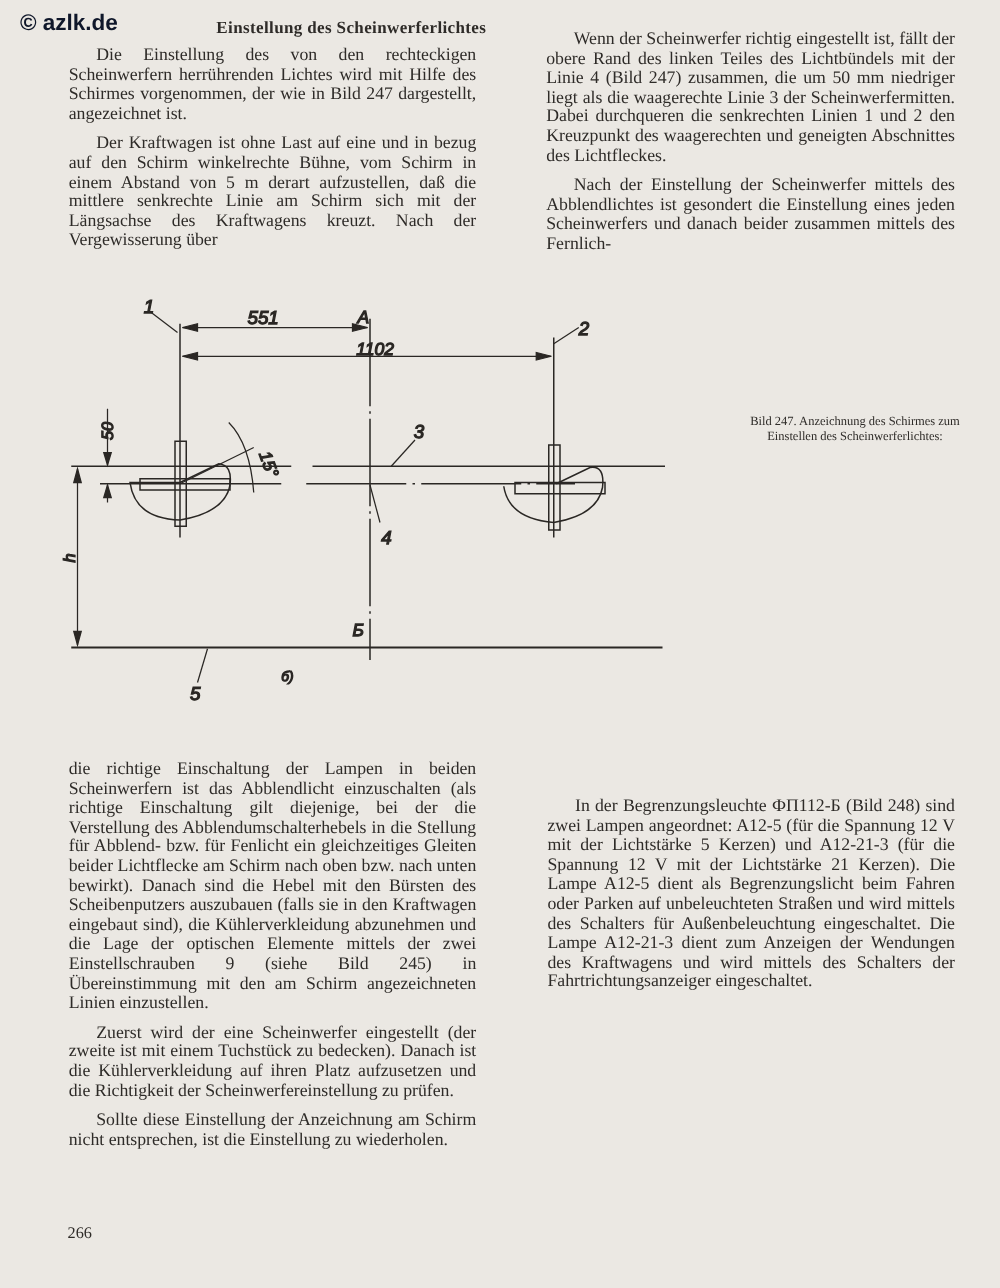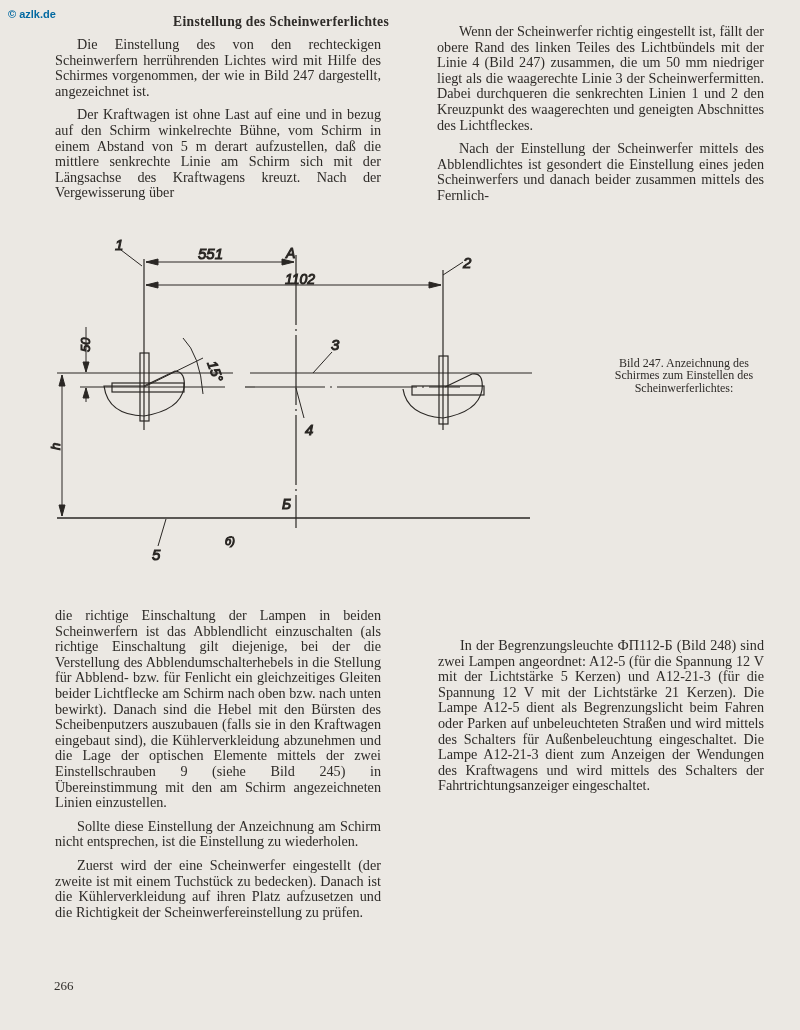--- a/index.html
+++ b/index.html
@@ -1,28 +1,28 @@
 <!DOCTYPE html>
 <html><head>
 <meta charset="utf-8">
 <style>
   html,body{margin:0;padding:0;}
   body{width:800px;height:1030px;background:#ebe8e3;position:relative;overflow:hidden;
        font-family:"Liberation Serif","DejaVu Serif",serif;color:#2e2b28;}
-  .wm{position:absolute;left:8px;top:8px;font-family:"Liberation Sans",sans-serif;font-size:11px;
-      color:#0369a1;font-weight:bold;}
+  .wm{position:absolute;left:16px;top:8px;font-family:"Liberation Sans",sans-serif;font-size:18px;
+      color:#0f172a;font-weight:bold;}
   .col{position:absolute;font-size:14.2px;line-height:15.6px;text-align:justify;}
   .col p{margin:8px;text-indent:22px;}
   .col p.noind{text-indent:0;}
   .h{font-weight:bold;text-align:right;font-size:13.6px;line-height:15px;letter-spacing:0.3px;margin:0 0 6px 0;}
   .c1top{left:47px;top:14px;width:342px;}
   .c2top{left:429px;top:16px;width:343px;}
   .c1bot{left:47px;top:600px;width:342px;}
   .c2bot{left:430px;top:600px;width:342px;}
-  .cap{position:absolute;left:598px;top:332px;width:172px;font-size:12px;line-height:12.4px;text-align:justify;margin-top:25px;}
+  .cap{position:absolute;left:598px;top:332px;width:172px;font-size:10px;line-height:12.4px;text-align:justify;}
   .cap .t{text-align:center;display:block;}
   .pagenum{position:absolute;left:54px;top:978px;font-size:13px;}
   svg text{font-family:"Liberation Sans","DejaVu Sans",sans-serif;font-style:italic;fill:#2a2724;}
 </style>
 </head>
 <body>
 
 <div class="wm">© azlk.de</div>
 
 <div class="col c1top">
@@ -97,22 +97,22 @@
   <text transform="translate(60,450) rotate(-90)" font-size="13">h</text>
   <text transform="translate(207,363) rotate(70)" font-size="14">15°</text>
 </svg>
 
 <div class="cap">
   <span class="t">Bild 247. Anzeichnung des Schirmes zum Einstellen des Scheinwerferlichtes:</span>
 </div>
 
 <div class="col c1bot">
   <p class="noind">die richtige Einschaltung der Lampen in beiden Scheinwerfern ist das Abblendlicht einzuschalten (als richtige Einschaltung gilt diejenige, bei der die Verstellung des Abblendumschalterhebels in die Stellung für Abblend- bzw. für Fenlicht ein gleichzeitiges Gleiten beider Lichtflecke am Schirm nach oben bzw. nach unten bewirkt). Danach sind die Hebel mit den Bürsten des Scheibenputzers auszubauen (falls sie in den Kraftwagen eingebaut sind), die Kühlerverkleidung abzunehmen und die Lage der optischen Elemente mittels der zwei Einstellschrauben 9 (siehe Bild 245) in Übereinstimmung mit den am Schirm angezeichneten Linien einzustellen.</p>
+  <p>Zuerst wird der eine Scheinwerfer eingestellt (der zweite ist mit einem Tuchstück zu bedecken). Danach ist die Kühlerverkleidung auf ihren Platz aufzusetzen und die Richtigkeit der Scheinwerfereinstellung zu prüfen.</p>
   <p>Sollte diese Einstellung der Anzeichnung am Schirm nicht entsprechen, ist die Einstellung zu wiederholen.</p>
-  <p>Zuerst wird der eine Scheinwerfer eingestellt (der zweite ist mit einem Tuchstück zu bedecken). Danach ist die Kühlerverkleidung auf ihren Platz aufzusetzen und die Richtigkeit der Scheinwerfereinstellung zu prüfen.</p>
 </div>
 
 <div class="col c2bot">
   <div style="height:20px"></div>
   <div style="height:10px"></div>
   <p>In der Begrenzungsleuchte ФП112-Б (Bild 248) sind zwei Lampen angeordnet: A12-5 (für die Spannung 12 V mit der Lichtstärke 5 Kerzen) und A12-21-3 (für die Spannung 12 V mit der Lichtstärke 21 Kerzen). Die Lampe A12-5 dient als Begrenzungslicht beim Fahren oder Parken auf unbeleuchteten Straßen und wird mittels des Schalters für Außenbeleuchtung eingeschaltet. Die Lampe A12-21-3 dient zum Anzeigen der Wendungen des Kraftwagens und wird mittels des Schalters der Fahrtrichtungsanzeiger eingeschaltet.</p>
 </div>
 
 <div class="pagenum">266</div>
 

